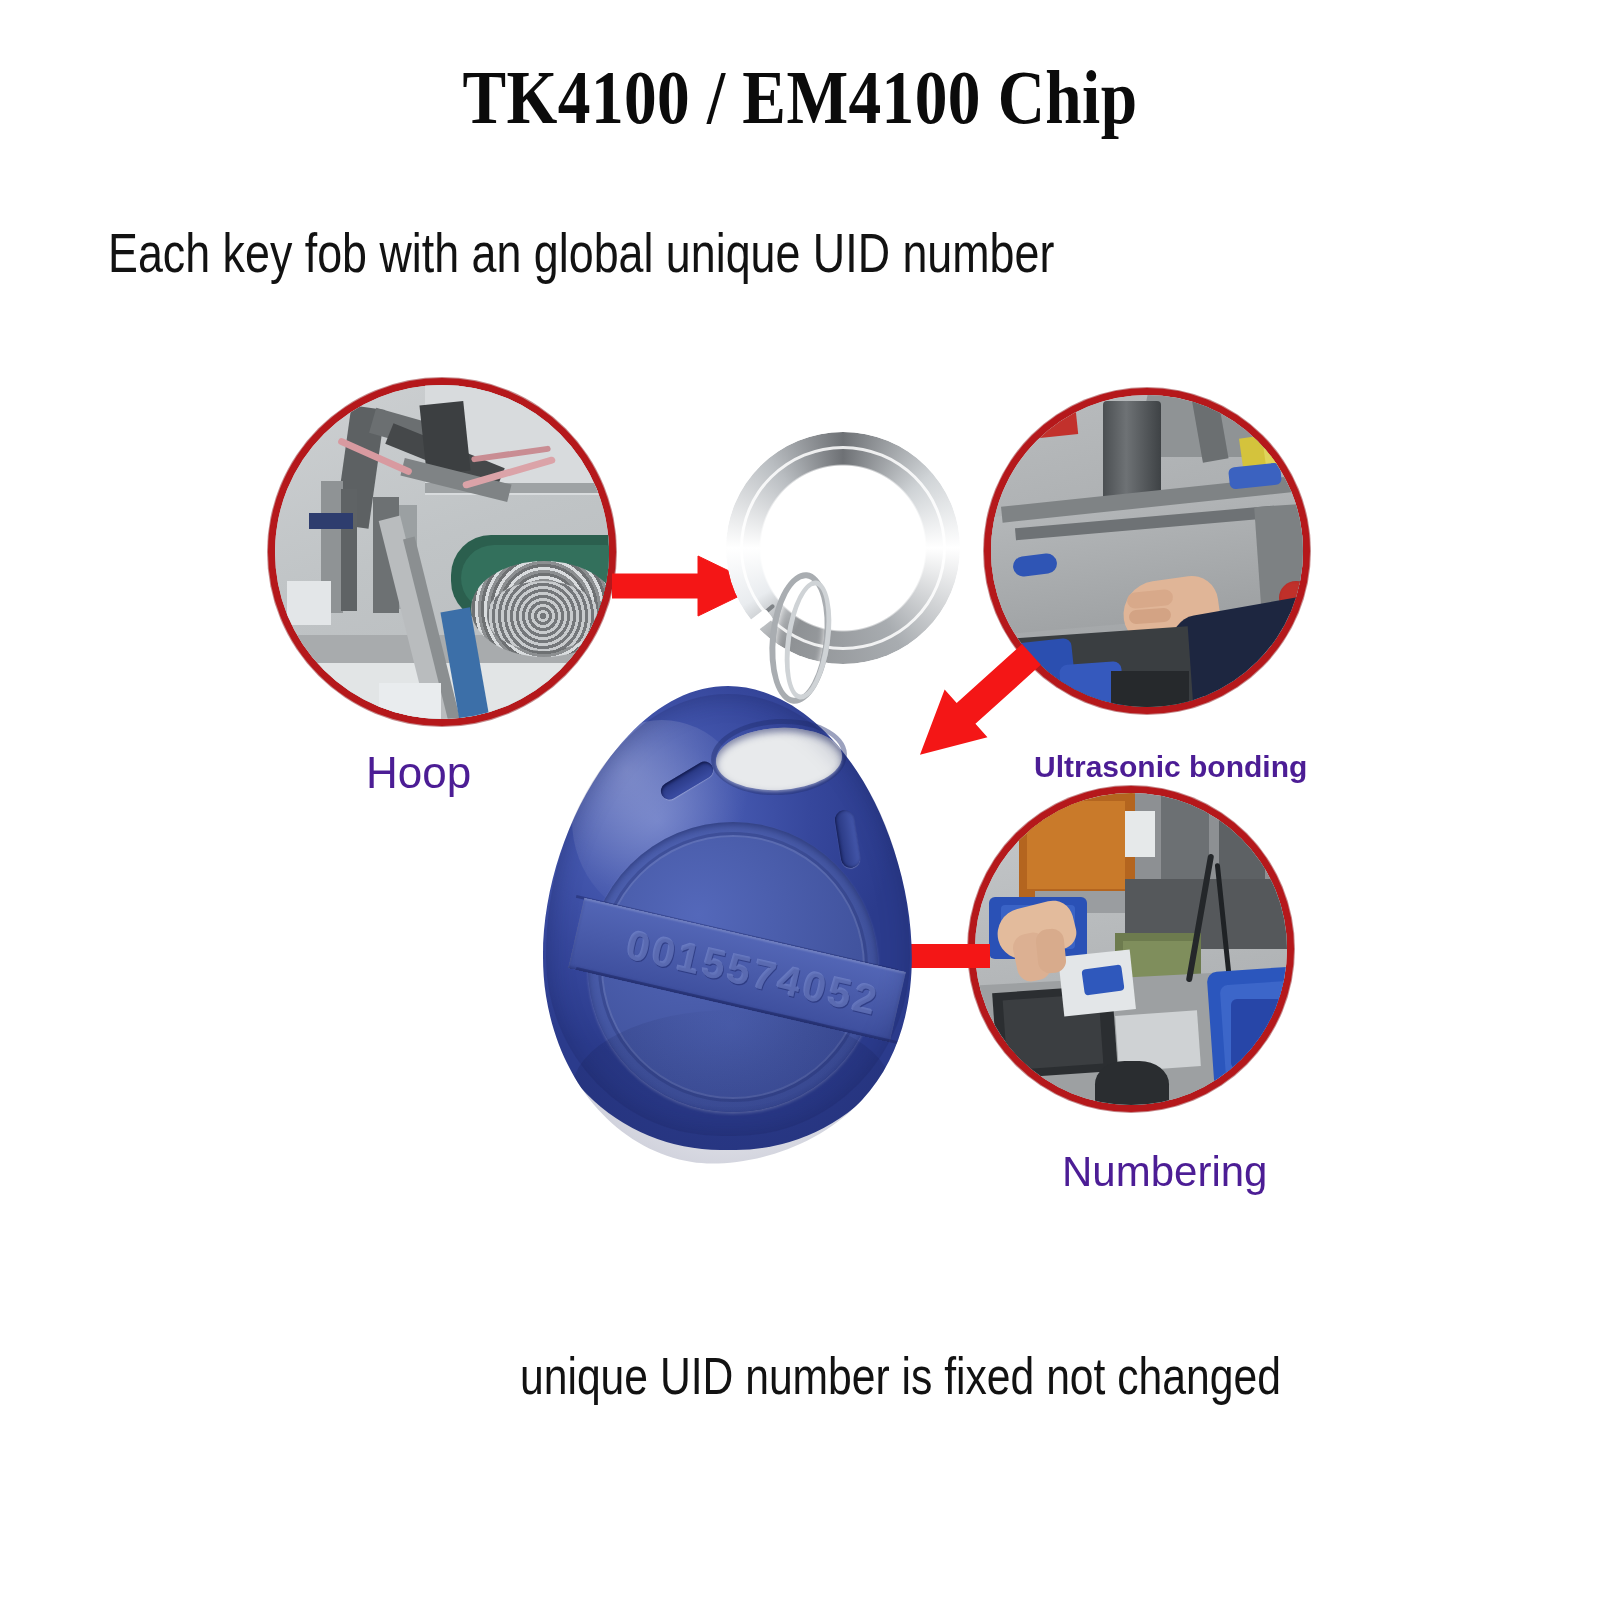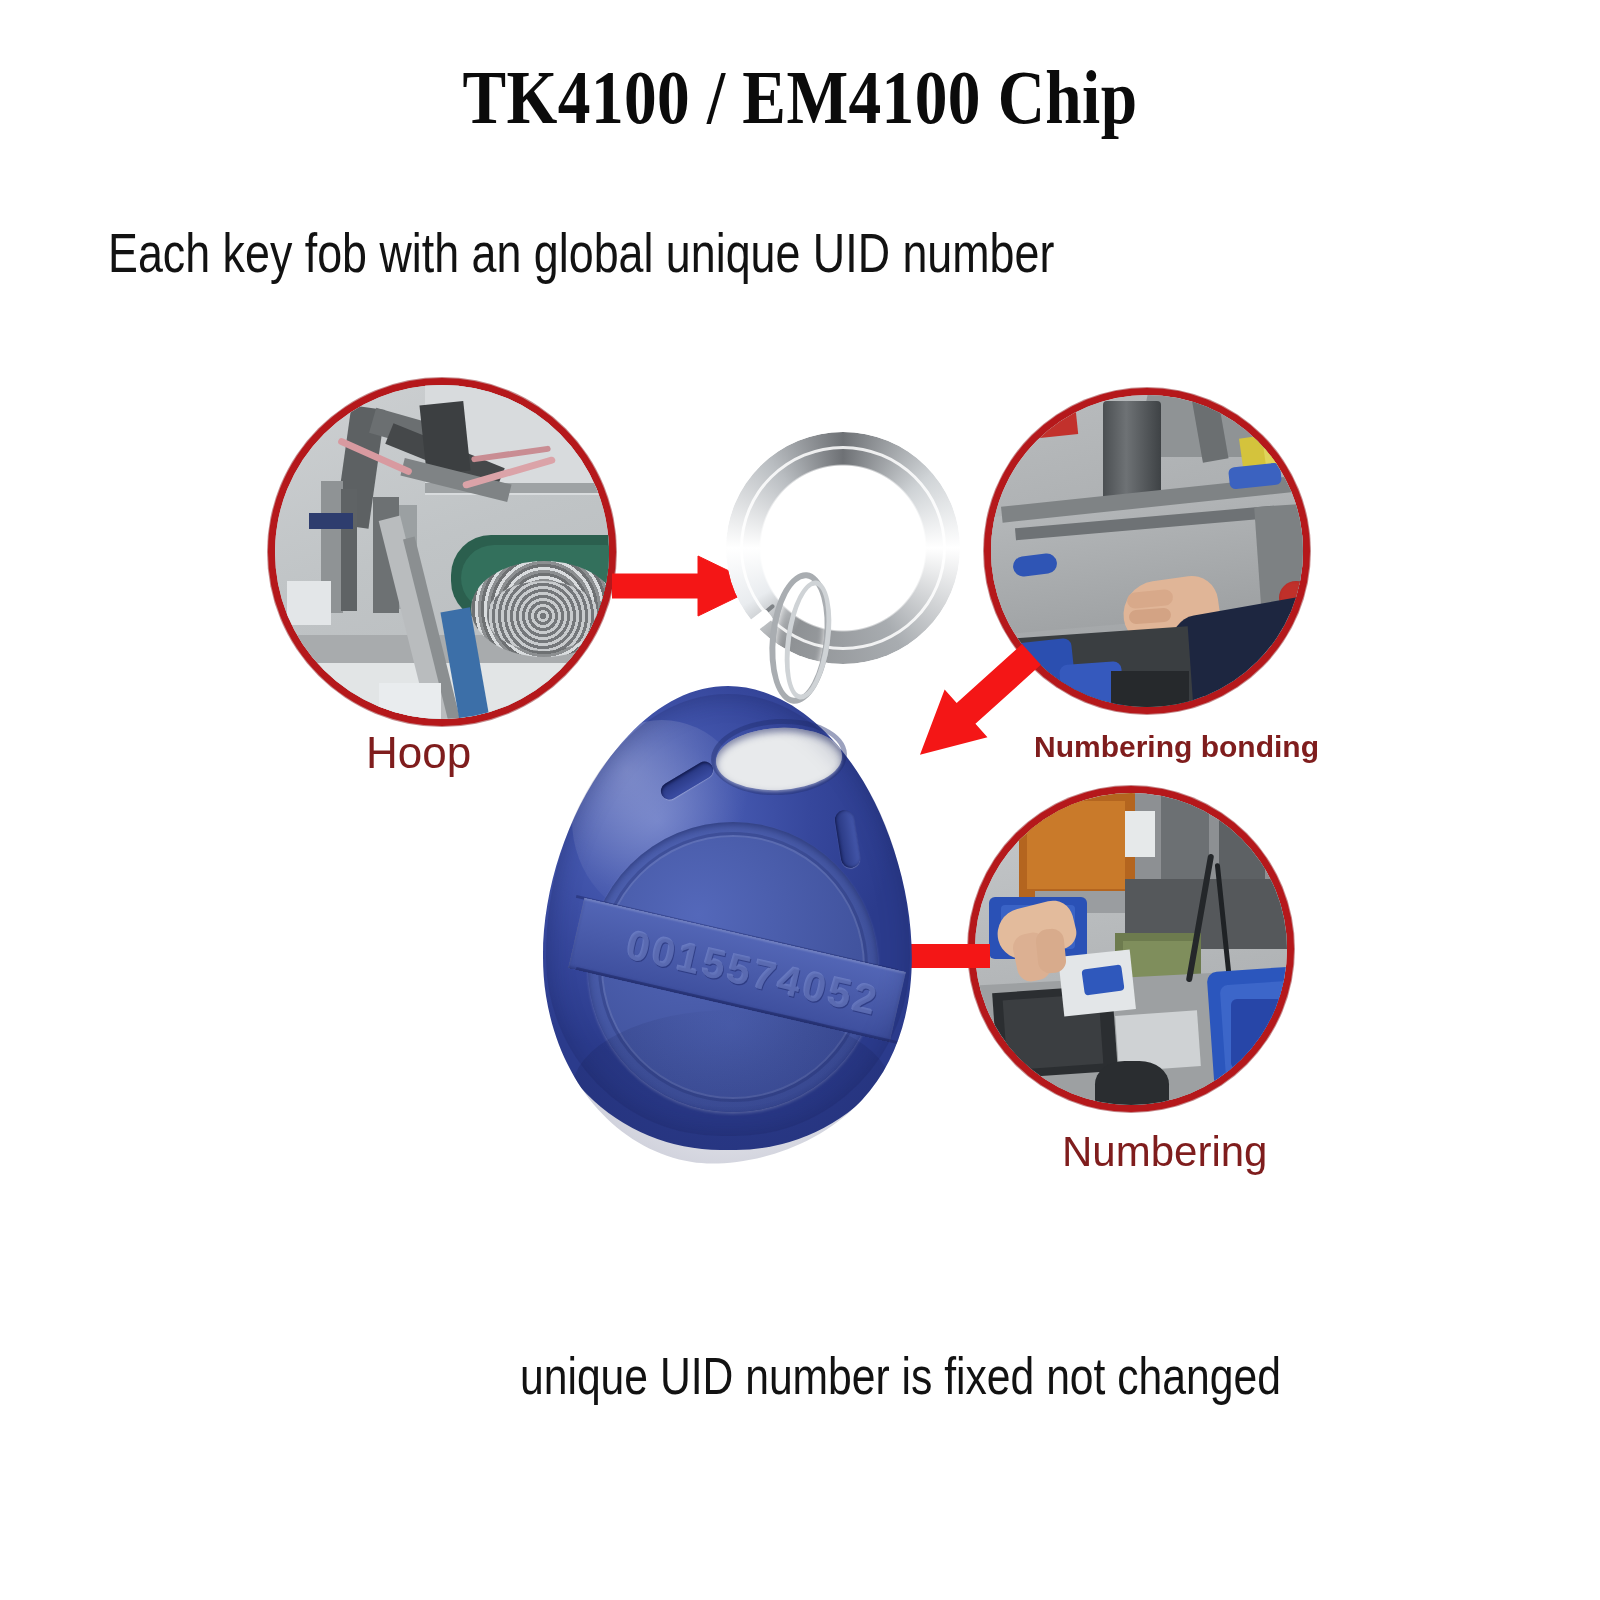--- a/index.html
+++ b/index.html
@@ -83,22 +83,23 @@
     inset: 0;
     overflow: hidden;
   }
   .ph {
     position: absolute;
   }
 
   
   .circle-label {
     position: absolute;
-    color: #7f1d1d;
+    color: #4c1d95;
     white-space: nowrap;
+    margin-top: 20px;
   }
 
   
   .arrow {
     position: absolute;
   }
 
   
   .keyring {
     position: absolute;
@@ -414,21 +415,21 @@
       <div class="ph" style="left:138px;top:214px;width:42px;height:14px;background:#d3a384;border-radius:10px;transform:rotate(-4deg);"></div>
 
       <div class="ph" style="left:186px;top:212px;width:140px;height:114px;background:#1d2640;border-radius:26px 6px 0 0;transform:rotate(-10deg);"></div>
 
       <div class="ph" style="left:0;top:238px;width:200px;height:88px;background:#3a3e41;transform:rotate(-4deg);"></div>
       <div class="ph" style="left:18px;top:246px;width:66px;height:80px;background:#2b4fb0;border-radius:8px;transform:rotate(-6deg);"></div>
       <div class="ph" style="left:70px;top:268px;width:62px;height:58px;background:#3559bd;border-radius:8px;transform:rotate(-4deg);"></div>
       <div class="ph" style="left:120px;top:276px;width:78px;height:50px;background:#26292c;"></div>
     </div>
   </div>
-  <div class="circle-label" style="left:1034px; top:730px; font-size:30px; font-weight:bold;">Numbering bonding</div>
+  <div class="circle-label" style="left:1034px; top:730px; font-size:30px; font-weight:bold;">Ultrasonic bonding</div>
 
   <div class="photo-circle" style="left:968px; top:786px; width:326px; height:326px;">
     <div class="photo-inner">
       <div class="ph" style="left:0;top:0;width:326px;height:326px;background:linear-gradient(170deg,#c6c9cb 0%,#b2b5b7 55%,#a6a9ab 100%);"></div>
 
       <div class="ph" style="left:44px;top:0;width:116px;height:104px;background:#b4651f;"></div>
       <div class="ph" style="left:52px;top:8px;width:98px;height:88px;background:#c97a2a;"></div>
 
       <div class="ph" style="left:160px;top:0;width:166px;height:120px;background:#8d9093;"></div>
       <div class="ph" style="left:186px;top:0;width:48px;height:96px;background:#6c7073;"></div>

